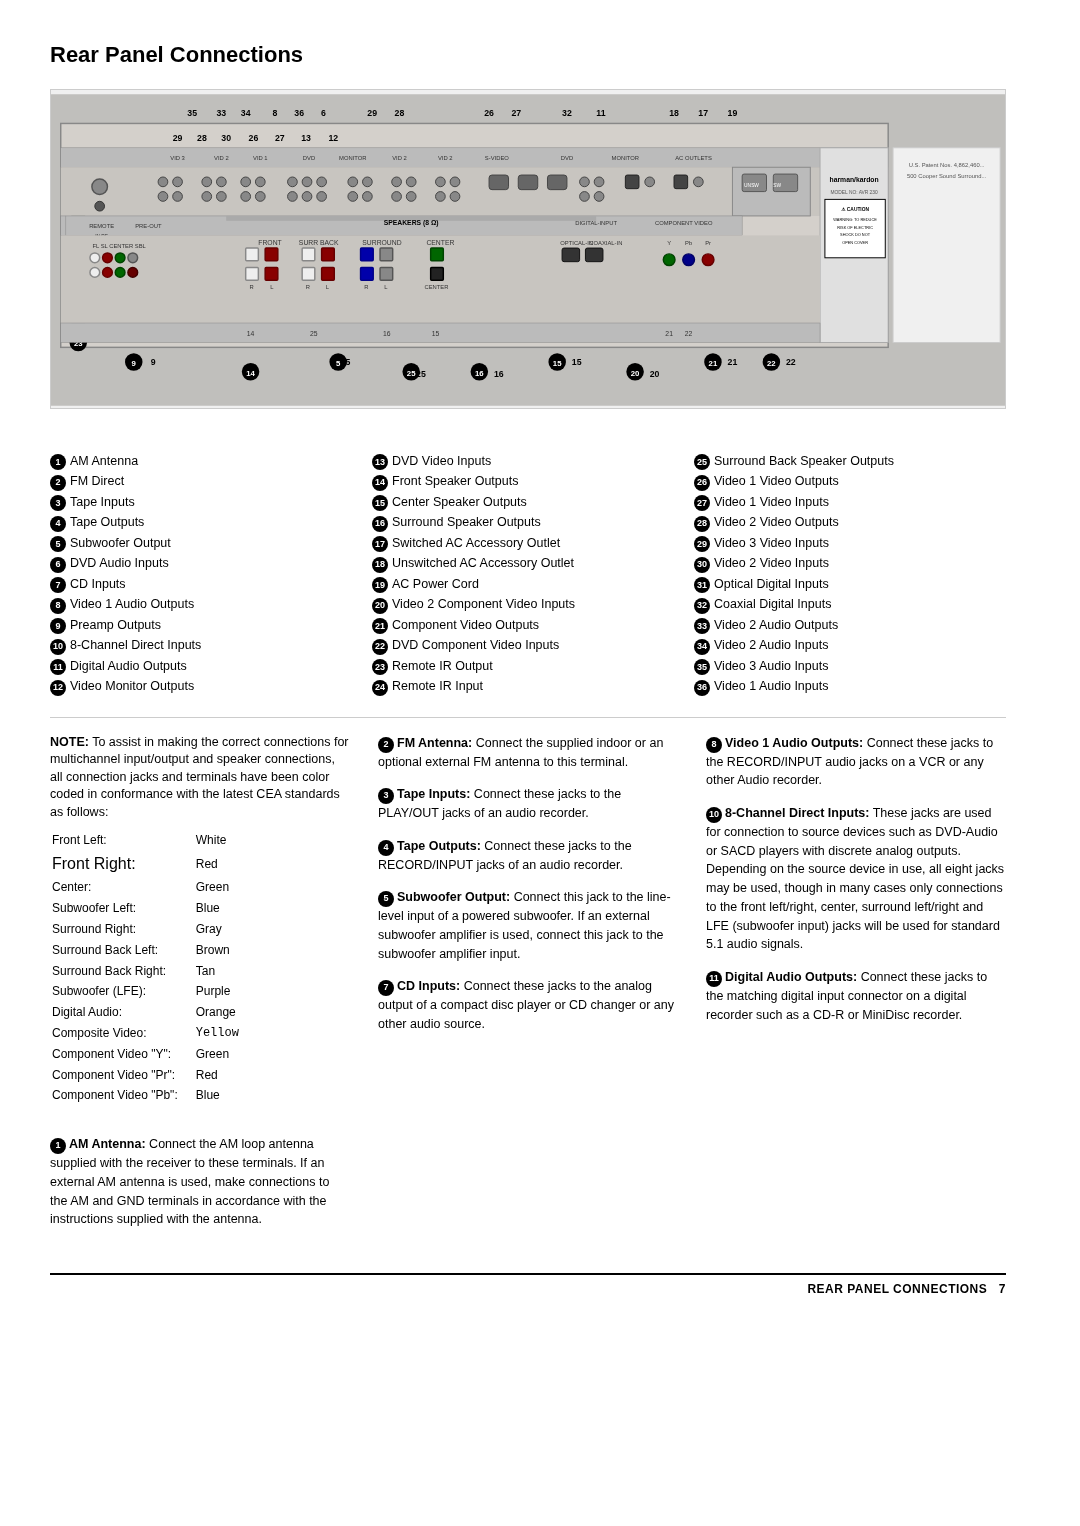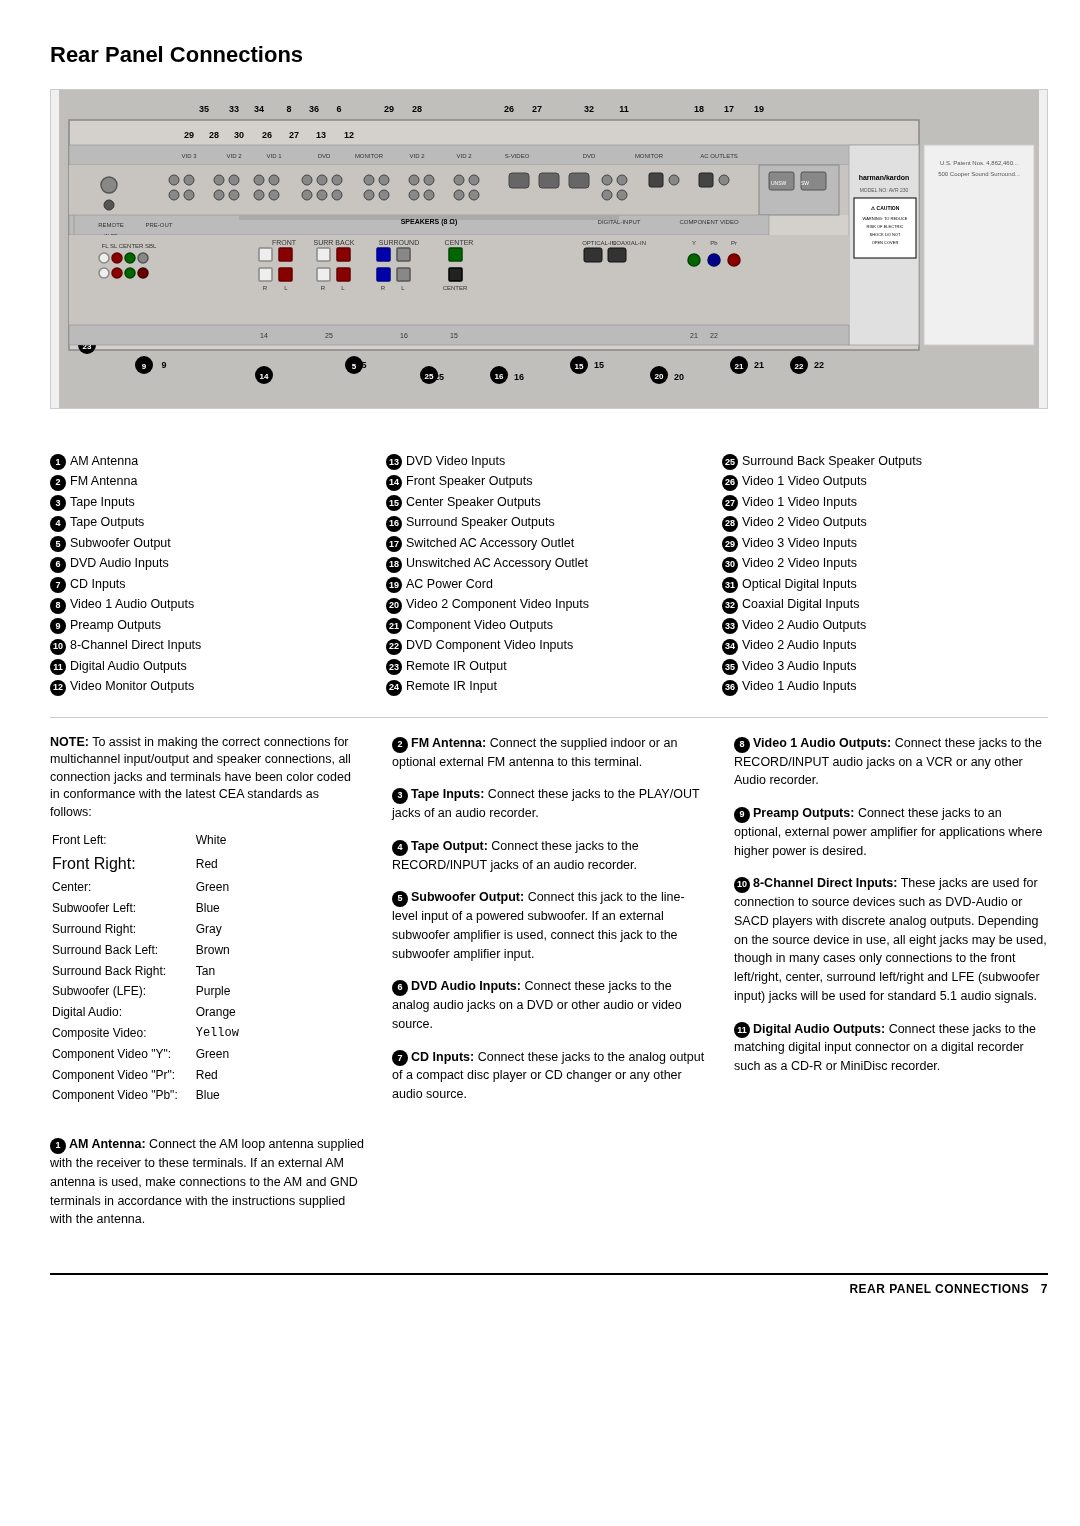--- a/index.html
+++ b/index.html
@@ -7,21 +7,21 @@
       font-family: Arial, Helvetica, sans-serif;
       background: #fff;
       color: #000;
       width: 1080px;
       min-height: 1526px;
       font-size: 13px;
       line-height: 1.4;
     }
     .page {
       width: 1080px;
-      padding: 40px 32px 30px 50px;
+      padding: 40px 74px 30px 50px;
     }
     h1 {
       font-size: 22px;
       font-weight: bold;
       margin-bottom: 18px;
       color: #000;
     }
     
     .diagram-area {
       width: 100%;
@@ -381,21 +381,21 @@
   </div>
 
   <div id="legend-container" style="display:flex; gap:0; margin-bottom:18px;">
     <div id="legend-col1" style="flex:1; padding-right:10px;">
         <div class="legend-item">
           <span class="legend-circle">1</span>
           <span class="legend-text">AM Antenna</span>
         </div>
         <div class="legend-item">
           <span class="legend-circle">2</span>
-          <span class="legend-text">FM Antenna</span>
+          <span class="legend-text">FM Direct</span>
         </div>
         <div class="legend-item">
           <span class="legend-circle">3</span>
           <span class="legend-text">Tape Inputs</span>
         </div>
         <div class="legend-item">
           <span class="legend-circle">4</span>
           <span class="legend-text">Tape Outputs</span>
         </div>
         <div class="legend-item">
@@ -608,41 +608,35 @@
 
     <div class="content-col">
       <div id="entry-col2-container">
           <div class="entry-block">
             <p><span style="display:inline-flex;align-items:center;justify-content:center;width:16px;height:16px;border-radius:50%;background:#000;color:#fff;font-size:9px;font-weight:bold;margin-right:3px;">2</span><strong>FM Antenna:</strong> Connect the supplied indoor or an optional external FM antenna to this terminal.</p>
           </div>
           <div class="entry-block">
             <p><span style="display:inline-flex;align-items:center;justify-content:center;width:16px;height:16px;border-radius:50%;background:#000;color:#fff;font-size:9px;font-weight:bold;margin-right:3px;">3</span><strong>Tape Inputs:</strong> Connect these jacks to the PLAY/OUT jacks of an audio recorder.</p>
           </div>
           <div class="entry-block">
-            <p><span style="display:inline-flex;align-items:center;justify-content:center;width:16px;height:16px;border-radius:50%;background:#000;color:#fff;font-size:9px;font-weight:bold;margin-right:3px;">4</span><strong>Tape Output:</strong> Connect these jacks to the RECORD/INPUT jacks of an audio recorder.</p>
+            <p><span style="display:inline-flex;align-items:center;justify-content:center;width:16px;height:16px;border-radius:50%;background:#000;color:#fff;font-size:9px;font-weight:bold;margin-right:3px;">4</span><strong>Tape Outputs:</strong> Connect these jacks to the RECORD/INPUT jacks of an audio recorder.</p>
           </div>
           <div class="entry-block">
             <p><span style="display:inline-flex;align-items:center;justify-content:center;width:16px;height:16px;border-radius:50%;background:#000;color:#fff;font-size:9px;font-weight:bold;margin-right:3px;">5</span><strong>Subwoofer Output:</strong> Connect this jack to the line-level input of a powered subwoofer. If an external subwoofer amplifier is used, connect this jack to the subwoofer amplifier input.</p>
-          </div>
-          <div class="entry-block">
-            <p><span style="display:inline-flex;align-items:center;justify-content:center;width:16px;height:16px;border-radius:50%;background:#000;color:#fff;font-size:9px;font-weight:bold;margin-right:3px;">6</span><strong>DVD Audio Inputs:</strong> Connect these jacks to the analog audio jacks on a DVD or other audio or video source.</p>
           </div>
           <div class="entry-block">
             <p><span style="display:inline-flex;align-items:center;justify-content:center;width:16px;height:16px;border-radius:50%;background:#000;color:#fff;font-size:9px;font-weight:bold;margin-right:3px;">7</span><strong>CD Inputs:</strong> Connect these jacks to the analog output of a compact disc player or CD changer or any other audio source.</p>
           </div>
         </div>
     </div>
 
     <div class="content-col">
       <div id="entry-col3-container">
           <div class="entry-block">
             <p><span style="display:inline-flex;align-items:center;justify-content:center;width:16px;height:16px;border-radius:50%;background:#000;color:#fff;font-size:9px;font-weight:bold;margin-right:3px;">8</span><strong>Video 1 Audio Outputs:</strong> Connect these jacks to the RECORD/INPUT audio jacks on a VCR or any other Audio recorder.</p>
-          </div>
-          <div class="entry-block">
-            <p><span style="display:inline-flex;align-items:center;justify-content:center;width:16px;height:16px;border-radius:50%;background:#000;color:#fff;font-size:9px;font-weight:bold;margin-right:3px;">9</span><strong>Preamp Outputs:</strong> Connect these jacks to an optional, external power amplifier for applications where higher power is desired.</p>
           </div>
           <div class="entry-block">
             <p><span style="display:inline-flex;align-items:center;justify-content:center;width:16px;height:16px;border-radius:50%;background:#000;color:#fff;font-size:9px;font-weight:bold;margin-right:3px;">10</span><strong>8-Channel Direct Inputs:</strong> These jacks are used for connection to source devices such as DVD-Audio or SACD players with discrete analog outputs. Depending on the source device in use, all eight jacks may be used, though in many cases only connections to the front left/right, center, surround left/right and LFE (subwoofer input) jacks will be used for standard 5.1 audio signals.</p>
           </div>
           <div class="entry-block">
             <p><span style="display:inline-flex;align-items:center;justify-content:center;width:16px;height:16px;border-radius:50%;background:#000;color:#fff;font-size:9px;font-weight:bold;margin-right:3px;">11</span><strong>Digital Audio Outputs:</strong> Connect these jacks to the matching digital input connector on a digital recorder such as a CD-R or MiniDisc recorder.</p>
           </div>
         </div>
     </div>
   </div>

